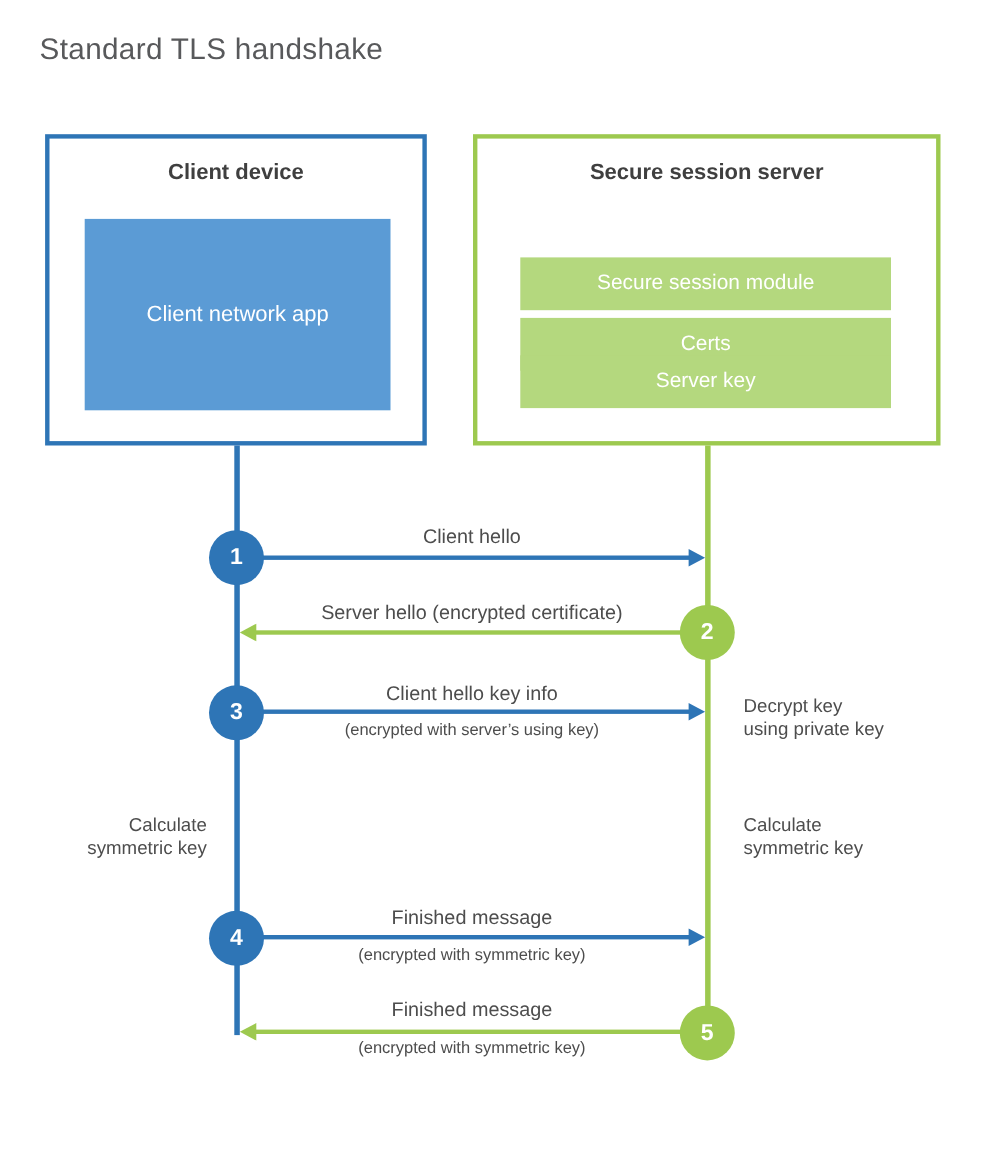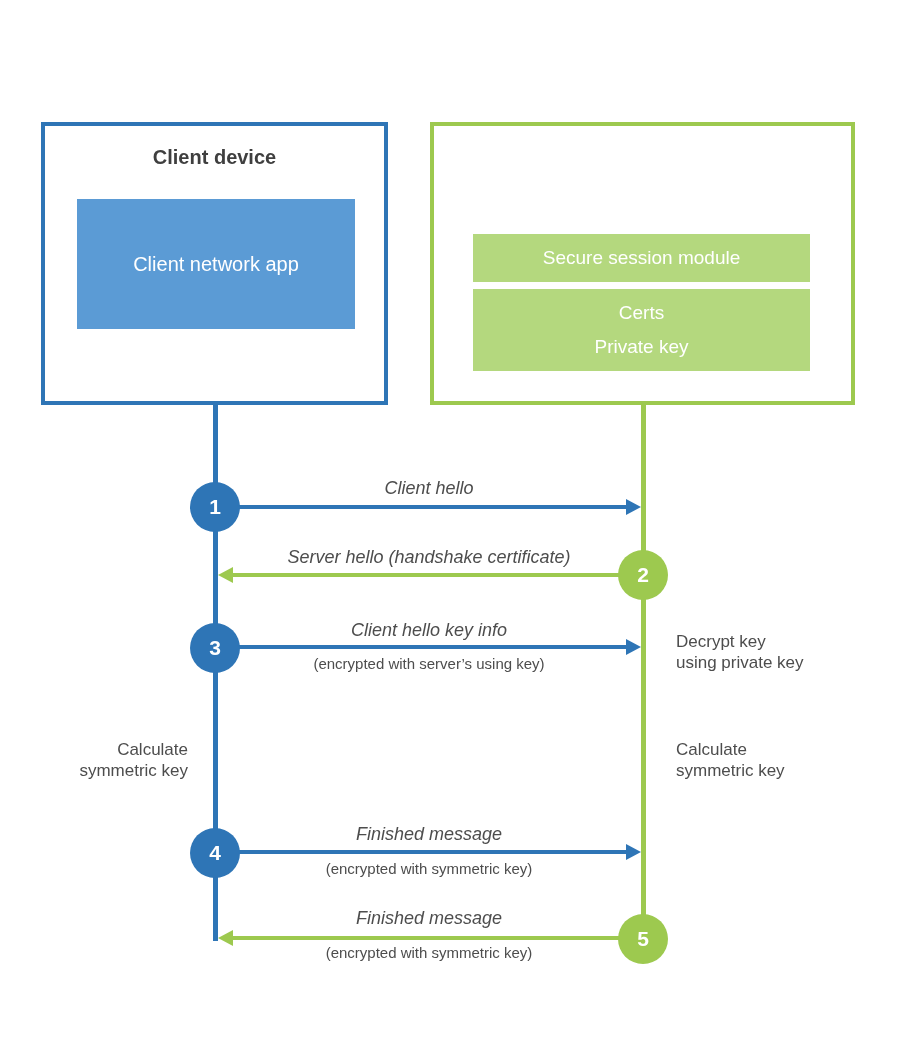--- a/index.html
+++ b/index.html
@@ -23,21 +23,21 @@
 
   
   .box{position:absolute;top:122px;height:283px;background:#fff;}
   .client-box{left:41px;width:347px;border:4px solid var(--blue);}
   .server-box{left:430px;width:425px;border:4px solid var(--green);}
   .box-heading{
     margin-top:20px;text-align:center;
     font-size:20px;font-weight:700;color:var(--heading);
   }
   .client-app{
-    position:absolute;left:32px;top:73px;width:278px;height:130px;
+    position:absolute;left:32px;top:73px;width:278px;height:174px;
     background:var(--blue-fill);
     display:flex;align-items:center;justify-content:center;
   }
   .client-app-label{
     width:180px;text-align:center;color:#fff;font-size:20px;line-height:1.5;
   }
   .bar{
     position:absolute;left:39px;width:337px;height:48px;
     background:var(--green-fill);
     display:flex;align-items:center;justify-content:center;
@@ -68,21 +68,21 @@
   .arrow-green{background:var(--green);}
   .arrow-right{left:215px;width:412px;}
   .arrow-right::after{right:-14px;border-left:15px solid var(--blue);}
   .arrow-left{left:232px;width:411px;}
   .arrow-left::after{left:-14px;border-right:15px solid var(--green);}
   .a1{top:505px;} .a2{top:573px;} .a3{top:645px;} .a4{top:850px;} .a5{top:936px;}
 
   
   .row-label{
     position:absolute;left:215px;width:428px;text-align:center;
-    font-size:18px;color:var(--text);z-index:2;font-style:italic;
+    font-size:18px;color:var(--text);z-index:2;
   }
   .row-sublabel{
     position:absolute;left:215px;width:428px;text-align:center;
     font-size:15px;color:var(--text);z-index:2;
   }
   .l1{top:478px;} .l2{top:547px;} .l3{top:620px;} .s3{top:655px;}
   .l4{top:824px;} .s4{top:860px;} .l5{top:908px;} .s5{top:944px;}
 
   
   .side-note{
@@ -90,43 +90,45 @@
   }
   .note-decrypt{left:676px;top:631px;width:128px;text-align:left;}
   .note-calc-left{left:76px;top:739px;width:112px;text-align:right;}
   .note-calc-right{left:676px;top:739px;width:112px;text-align:left;}
 </style>
 </head>
 <body>
 
 <div class="canvas">
 
+  <div class="title">Standard TLS handshake</div>
 
   <div class="box client-box">
     <div class="box-heading">Client device</div>
     <div class="client-app">
       <span class="client-app-label">Client network app</span>
     </div>
   </div>
 
   <div class="box server-box">
+    <div class="box-heading">Secure session server</div>
     <div class="bar bar-1">Secure session module</div>
     <div class="bar bar-2">Certs</div>
-    <div class="bar bar-3">Private key</div>
+    <div class="bar bar-3">Server key</div>
   </div>
 
   <div class="vline vline-client"></div>
   <div class="vline vline-server"></div>
 
   <div class="circle circle-blue c1">1</div>
   <div class="row-label l1">Client hello</div>
   <div class="arrow arrow-blue arrow-right a1"></div>
 
   <div class="circle circle-green c2">2</div>
-  <div class="row-label l2">Server hello (handshake certificate)</div>
+  <div class="row-label l2">Server hello (encrypted certificate)</div>
   <div class="arrow arrow-green arrow-left a2"></div>
 
   <div class="circle circle-blue c3">3</div>
   <div class="row-label l3">Client hello key info</div>
   <div class="row-sublabel s3">(encrypted with server’s using key)</div>
   <div class="arrow arrow-blue arrow-right a3"></div>
   <div class="side-note note-decrypt">Decrypt key using private key</div>
 
   <div class="side-note note-calc-left">Calculate symmetric key</div>
   <div class="side-note note-calc-right">Calculate symmetric key</div>

